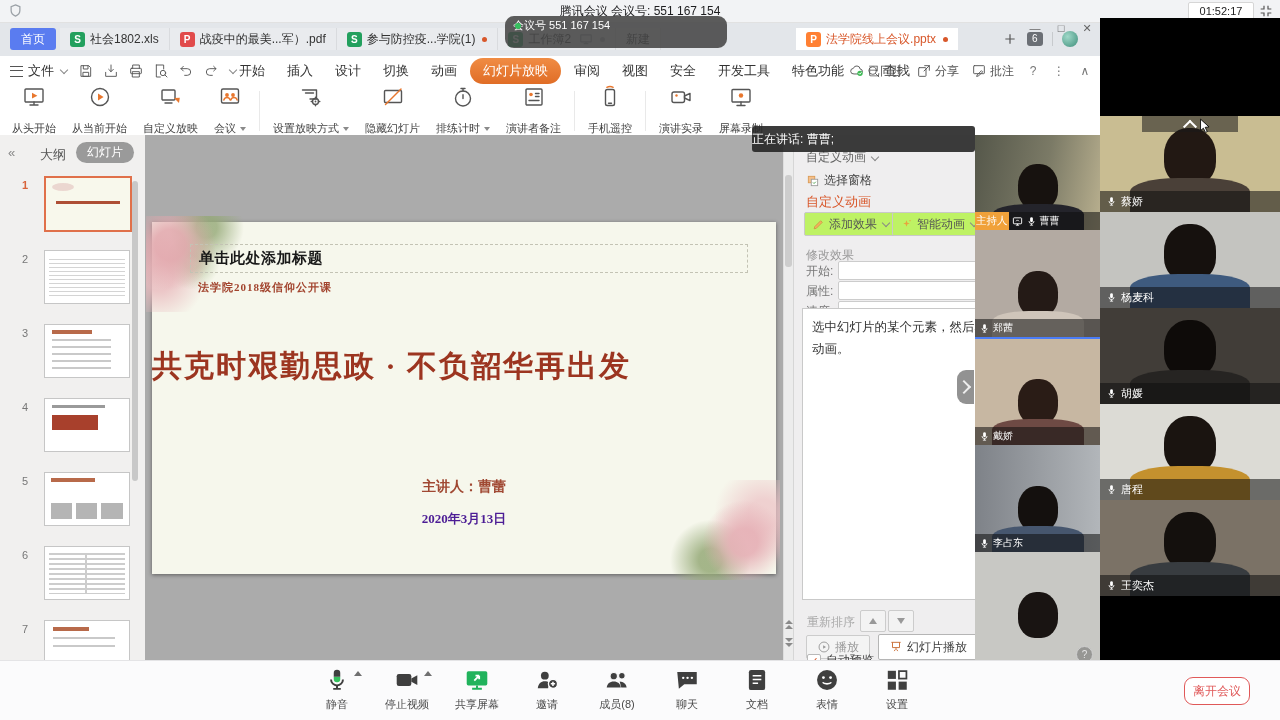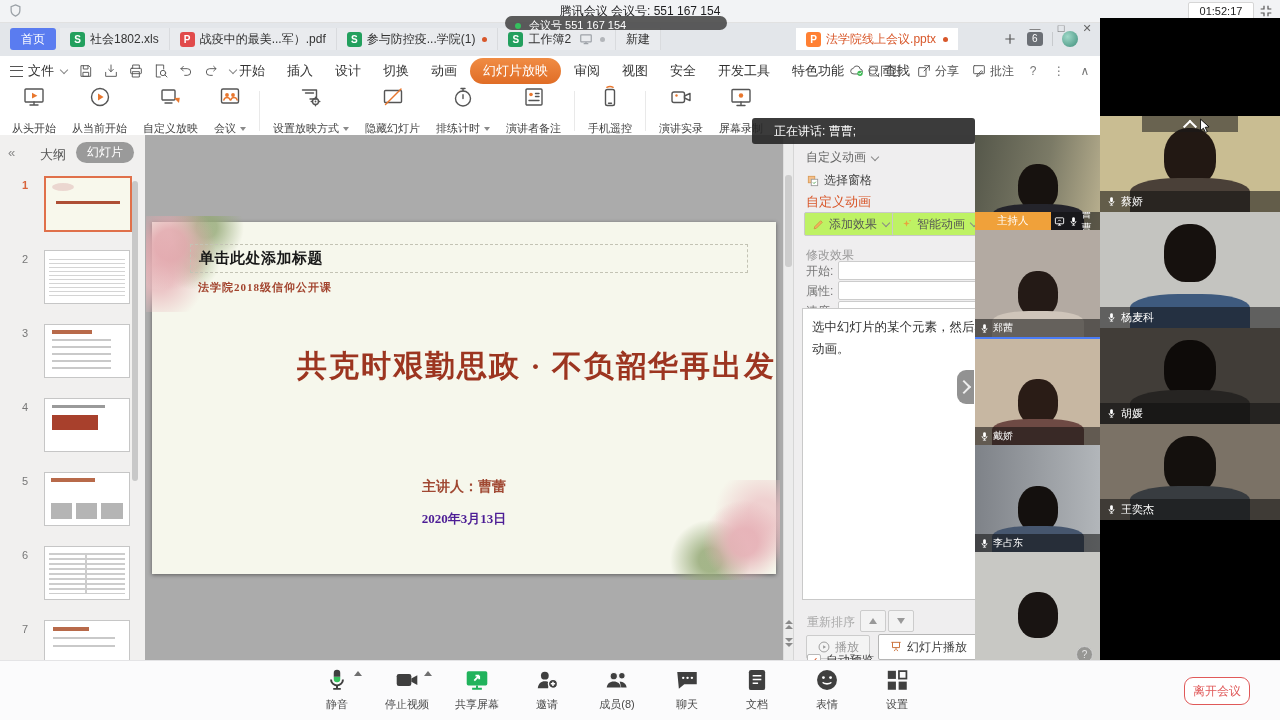--- a/index.html
+++ b/index.html
@@ -111,21 +111,21 @@
                 radial-gradient(circle at 12% 64%,rgba(233,186,190,.8) 0 12%,transparent 40%),
                 radial-gradient(circle at 42% 48%,rgba(158,178,128,.6) 0 9%,transparent 34%)}
   #fl-br{right:-4px;bottom:-6px;width:120px;height:100px;
      background:radial-gradient(circle at 70% 62%,rgba(230,176,182,.9) 0 13%,transparent 40%),
                 radial-gradient(circle at 42% 80%,rgba(150,170,120,.85) 0 11%,transparent 38%),
                 radial-gradient(circle at 86% 34%,rgba(236,192,196,.7) 0 12%,transparent 40%)}
   #ph-title{position:absolute;left:38px;top:22px;width:556px;height:27px;border:1px dashed #c3c3b4}
   #ph-title span{position:absolute;left:8px;top:4px;font-size:15px;font-weight:bold;color:#191919;letter-spacing:.5px}
   #sub{position:absolute;left:46px;top:58px;font-size:11px;color:#a2442e;letter-spacing:1px;
        font-family:"Liberation Serif","DejaVu Serif",serif;font-weight:bold}
-  #maintitle{position:absolute;left:0;right:0;top:124px;text-align:right;font-size:30px;font-weight:bold;color:#9c3520;
+  #maintitle{position:absolute;left:0;right:0;top:124px;text-align:left;font-size:30px;font-weight:bold;color:#9c3520;
        letter-spacing:2px;font-family:"Liberation Serif","DejaVu Serif",serif}
   #presenter{position:absolute;left:0;right:0;top:256px;text-align:center;font-size:14px;color:#a04832;
        font-family:"Liberation Serif","DejaVu Serif",serif;font-weight:bold}
   #sdate{position:absolute;left:0;right:0;top:288px;text-align:center;font-size:13px;color:#4c1d95;
        font-family:"Liberation Serif","DejaVu Serif",serif;font-weight:bold}
 
   
   #vscroll{position:absolute;left:783px;top:0;width:10px;height:525px;background:#ececec;border-left:1px solid #dedede}
   #vthumb{position:absolute;left:1px;top:40px;width:7px;height:92px;background:#cdcdcd;border-radius:3px}
   .dblarrow{position:absolute;left:1px;width:8px;height:10px}
@@ -155,37 +155,37 @@
           display:flex;align-items:center;justify-content:center;gap:4px;font-size:12px;color:#999}
   #p-play .ic{width:14px;height:14px}
   #p-slideshow{position:absolute;left:84px;top:499px;width:98px;height:24px;background:#fff;border:1px solid #b5b5b5;border-radius:2px;
           display:flex;align-items:center;justify-content:center;gap:4px;font-size:12px;color:#3f3f3f}
   #p-slideshow .ic{width:14px;height:14px}
   #p-auto{position:absolute;left:13px;top:517px;display:flex;align-items:center;gap:5px;font-size:12px;color:#444}
   #p-check{width:12px;height:12px;background:#fff;border:1px solid #b9b9b9;border-radius:2px;color:#d8572a;font-size:11px;
            line-height:12px;text-align:center;font-weight:bold}
 
   
-  #toast-speak{position:absolute;left:752px;top:118px;width:223px;height:26px;background:rgba(38,38,38,.9);border-radius:3px;
-      color:#fff;font-size:12px;line-height:26px;padding-left:22px;box-sizing:border-box;z-index:4}
-  #toast-id{position:absolute;left:505px;top:16px;width:222px;height:14px;background:rgba(70,70,70,.88);border-radius:9px;
-      color:#fff;font-size:11px;line-height:19px;padding-left:24px;box-sizing:border-box;z-index:4}
+  #toast-speak{position:absolute;left:752px;top:126px;width:223px;height:26px;background:rgba(38,38,38,.9);border-radius:3px;
+      color:#fff;font-size:12px;line-height:26px;padding-left:0;box-sizing:border-box;z-index:4}
+  #toast-id{position:absolute;left:505px;top:16px;width:222px;height:32px;background:rgba(70,70,70,.88);border-radius:9px;
+      color:#fff;font-size:11px;line-height:19px;padding-left:8px;box-sizing:border-box;z-index:4}
   #toast-id:before{content:"";position:absolute;left:10px;top:6.5px;width:6px;height:6px;border-radius:50%;background:#35c05e}
 
   
   #vcol1{position:absolute;left:975px;top:135px;width:125px;z-index:5}
   #vcol2{position:absolute;left:1100px;top:18px;width:180px;height:642px;background:#000;z-index:5}
   .vtile{position:relative;overflow:hidden}
   .vtile .head{position:absolute;left:50%;transform:translateX(-50%);border-radius:46% 46% 42% 42%}
   .vtile .torso{position:absolute;left:50%;transform:translateX(-50%);bottom:0;border-radius:40% 40% 0 0}
   .namebar{position:absolute;left:0;right:0;bottom:0;background:rgba(15,15,15,.55);display:flex;align-items:center;
            color:#fff;overflow:hidden}
   #vcol1 .namebar{height:18px;font-size:10px;gap:3px;padding:0 4px}
   #vcol2 .namebar{height:21px;font-size:11px;gap:4px;padding:0 6px}
-  .hostbadge{background:#f0a13a;color:#fff;font-size:10.5px;height:18px;display:flex;align-items:center;padding:0 22px;
+  .hostbadge{background:#f0a13a;color:#fff;font-size:10.5px;height:18px;display:flex;align-items:center;padding:0 1px;
              margin-left:-4px;flex:0 0 auto}
   .nbic{width:11px;height:11px;flex:0 0 auto}
   .strip{position:absolute;left:50%;transform:translateX(-50%);background:rgba(25,25,25,.55);display:flex;align-items:center;
          justify-content:center;z-index:2}
   .chevw{width:8px;height:8px;border-left:2px solid #fff;border-top:2px solid #fff}
   .blue-top{border-top:2px solid #4a7cf7}
 
   
   #handle{position:absolute;left:957px;top:370px;width:17px;height:34px;background:rgba(110,110,110,.75);
           border-radius:9px 0 0 9px;z-index:6;display:flex;align-items:center;justify-content:center}
@@ -805,21 +805,21 @@
           <span class="ic nbic">
             <svg viewBox="0 0 24 24">
               <rect x="9" y="2.5" width="6" height="11" rx="3" fill="#fff"></rect>
               <path d="M6.5 11a5.5 5.5 0 0011 0" fill="none" stroke="#fff" stroke-width="1.8"></path>
               <path d="M12 16.5V20M8.5 20h7" stroke="#fff" stroke-width="1.8"></path>
             </svg>
           </span>
           <span>蔡娇</span>
         </div>
       </div>
-      <div class="vtile" style="height: 116px; background: rgb(196, 196, 192);">
+      <div class="vtile" style="height: 96px; background: rgb(196, 196, 192);">
         <div class="head" style="width: 52px; height: 58px; top: 12px; background: rgb(22, 17, 14);"></div>
         <div class="torso" style="width: 120px; height: 34px; background: rgb(62, 90, 126);"></div>
         <div class="namebar">
           <span class="ic nbic">
             <svg viewBox="0 0 24 24">
               <rect x="9" y="2.5" width="6" height="11" rx="3" fill="#fff"></rect>
               <path d="M6.5 11a5.5 5.5 0 0011 0" fill="none" stroke="#fff" stroke-width="1.8"></path>
               <path d="M12 16.5V20M8.5 20h7" stroke="#fff" stroke-width="1.8"></path>
             </svg>
           </span>
@@ -833,20 +833,34 @@
           <span class="ic nbic">
             <svg viewBox="0 0 24 24">
               <rect x="9" y="2.5" width="6" height="11" rx="3" fill="#fff"></rect>
               <path d="M6.5 11a5.5 5.5 0 0011 0" fill="none" stroke="#fff" stroke-width="1.8"></path>
               <path d="M12 16.5V20M8.5 20h7" stroke="#fff" stroke-width="1.8"></path>
             </svg>
           </span>
           <span>胡媛</span>
         </div>
       </div>
+      <div class="vtile" style="height: 96px; background: rgb(220, 219, 213);">
+        <div class="head" style="width: 52px; height: 58px; top: 12px; background: rgb(26, 20, 16);"></div>
+        <div class="torso" style="width: 120px; height: 34px; background: rgb(196, 145, 46);"></div>
+        <div class="namebar">
+          <span class="ic nbic">
+            <svg viewBox="0 0 24 24">
+              <rect x="9" y="2.5" width="6" height="11" rx="3" fill="#fff"></rect>
+              <path d="M6.5 11a5.5 5.5 0 0011 0" fill="none" stroke="#fff" stroke-width="1.8"></path>
+              <path d="M12 16.5V20M8.5 20h7" stroke="#fff" stroke-width="1.8"></path>
+            </svg>
+          </span>
+          <span>唐程</span>
+        </div>
+      </div>
       <div class="vtile" style="height: 96px; background: rgb(123, 114, 102);">
         <div class="head" style="width: 52px; height: 58px; top: 12px; background: rgb(20, 16, 13);"></div>
         <div class="torso" style="width: 120px; height: 34px; background: rgb(56, 60, 64);"></div>
         <div class="namebar">
           <span class="ic nbic">
             <svg viewBox="0 0 24 24">
               <rect x="9" y="2.5" width="6" height="11" rx="3" fill="#fff"></rect>
               <path d="M6.5 11a5.5 5.5 0 0011 0" fill="none" stroke="#fff" stroke-width="1.8"></path>
               <path d="M12 16.5V20M8.5 20h7" stroke="#fff" stroke-width="1.8"></path>
             </svg>

